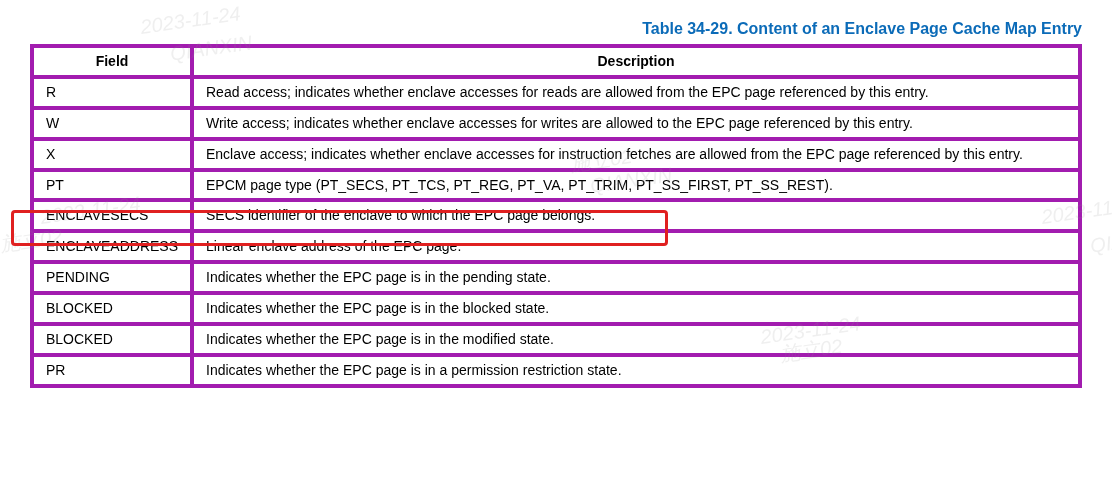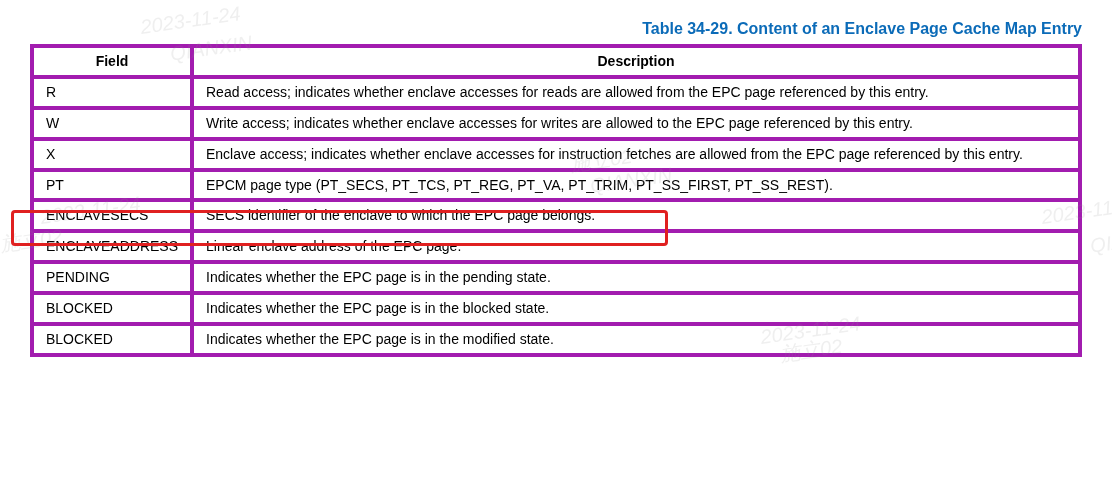--- a/index.html
+++ b/index.html
@@ -115,16 +115,20 @@
       <td>Indicates whether the EPC page is in the pending state.</td>
     </tr>
     <tr>
       <td>BLOCKED</td>
       <td>Indicates whether the EPC page is in the blocked state.</td>
     </tr>
     <tr>
       <td>BLOCKED</td>
       <td>Indicates whether the EPC page is in the modified state.</td>
     </tr>
+    <tr>
+      <td>PR</td>
+      <td>Indicates whether the EPC page is in a permission restriction state.</td>
+    </tr>
   </tbody>
 </table>
 
 <div class="highlight-box" id="hl" style="top: 209.844px; left: 10.5px; width: 651.62px; height: 29.8906px;"></div>
 
 </body></html>

